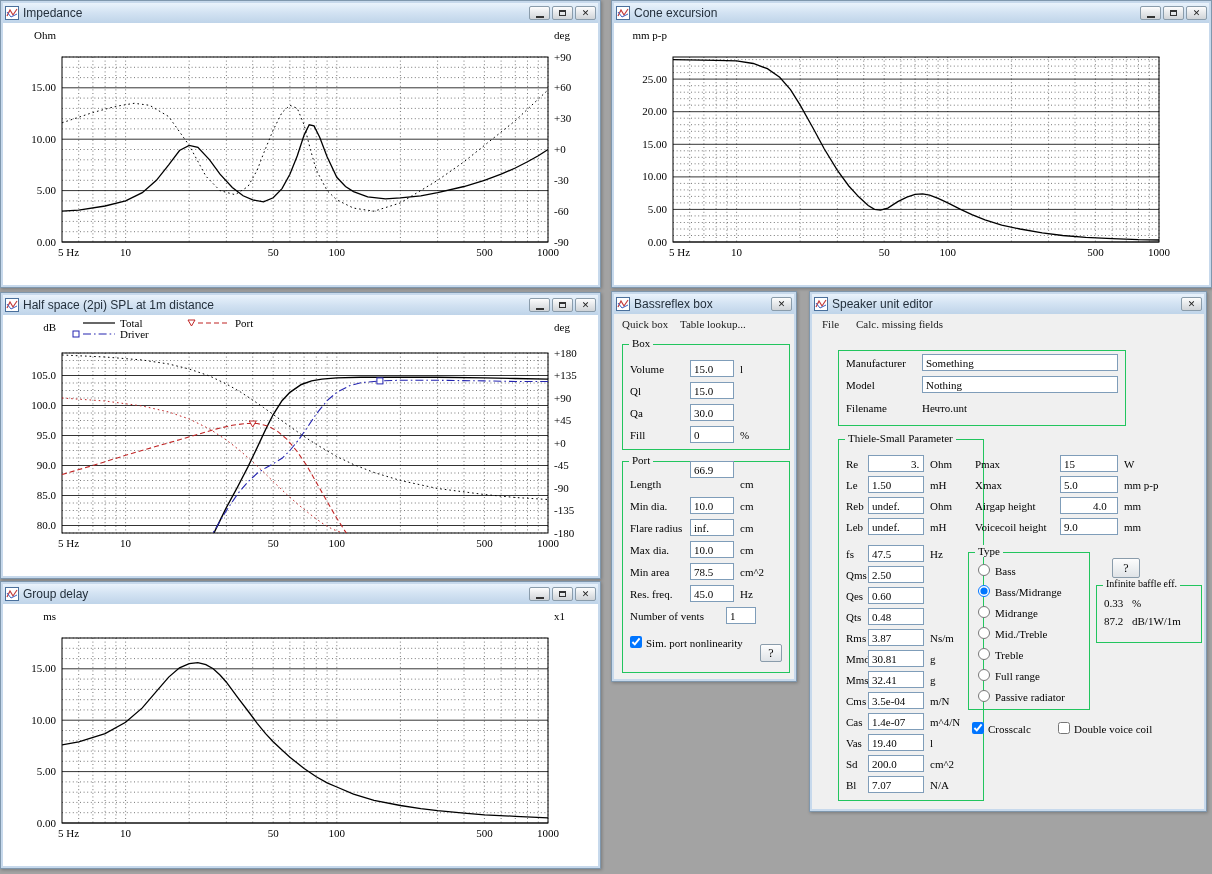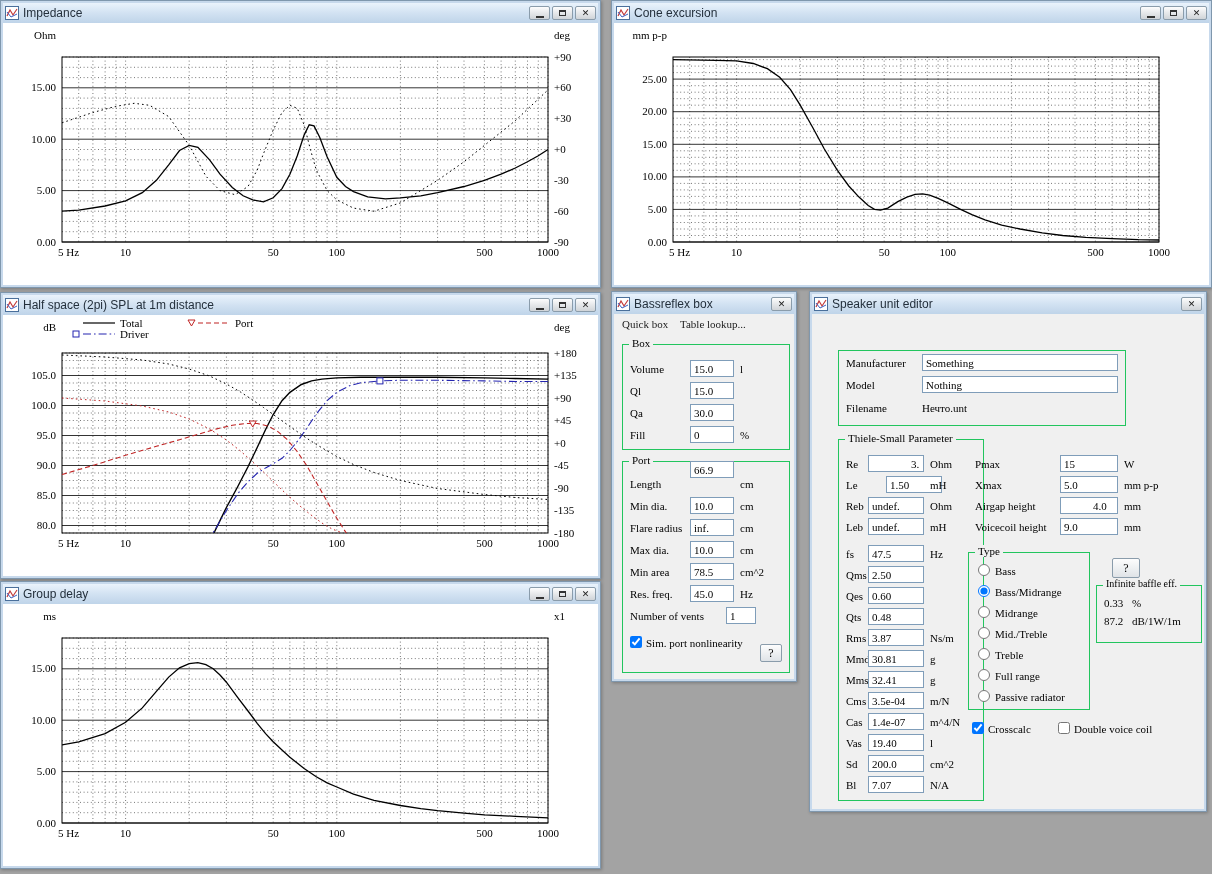--- a/index.html
+++ b/index.html
@@ -525,37 +525,41 @@
           </svg>
       </span>
       <span class="wtitle">Speaker unit editor</span>
       <span class="wbtns">
         <span class="wbtn">
             <span class="glyph-close">✕</span>
           </span>
       </span>
     </div>
     <div class="content">
+      <div class="menubar">
+        <span class="menu-item" style="left:10px">File</span>
+        <span class="menu-item" style="left:44px">Calc. missing fields</span>
+      </div>
 
       <div class="groupbox" style="left:26px;top:36px;width:288px;height:76px"></div>
       <span class="lab" style="left:34px;top:43px">Manufacturer</span>
       <input class="tin" style="left: 110px; top: 40px; width: 196px;" value="Something">
       <span class="lab" style="left:34px;top:65px">Model</span>
       <input class="tin" style="left: 110px; top: 62px; width: 196px;" value="Nothing">
       <span class="lab" style="left:34px;top:88px">Filename</span>
       <span class="lab" style="left:110px;top:88px">Нечто.unt</span>
 
       <div class="groupbox" style="left:26px;top:125px;width:146px;height:362px">
         <span class="legendt">Thiele-Small Parameter</span>
       </div>
       <span class="lab" style="left:34px;top:144px">Re</span>
       <input class="tin" style="left: 56px; top: 141px; width: 56px; padding-left: 42px;" value="3.10">
       <span class="lab" style="left:118px;top:144px">Ohm</span>
       <span class="lab" style="left:34px;top:165px">Le</span>
-      <input class="tin" style="left: 56px; top: 162px; width: 56px; margin-left: 18px;" value="1.50">
+      <input class="tin" style="left: 56px; top: 162px; width: 56px;" value="1.50">
       <span class="lab" style="left:118px;top:165px">mH</span>
       <span class="lab" style="left:34px;top:186px">Reb</span>
       <input class="tin" style="left: 56px; top: 183px; width: 56px;" value="undef.">
       <span class="lab" style="left:118px;top:186px">Ohm</span>
       <span class="lab" style="left:34px;top:207px">Leb</span>
       <input class="tin" style="left: 56px; top: 204px; width: 56px;" value="undef.">
       <span class="lab" style="left:118px;top:207px">mH</span>
       <span class="lab" style="left:34px;top:234px">fs</span>
       <input class="tin" style="left: 56px; top: 231px; width: 56px;" value="47.5">
       <span class="lab" style="left:118px;top:234px">Hz</span>

